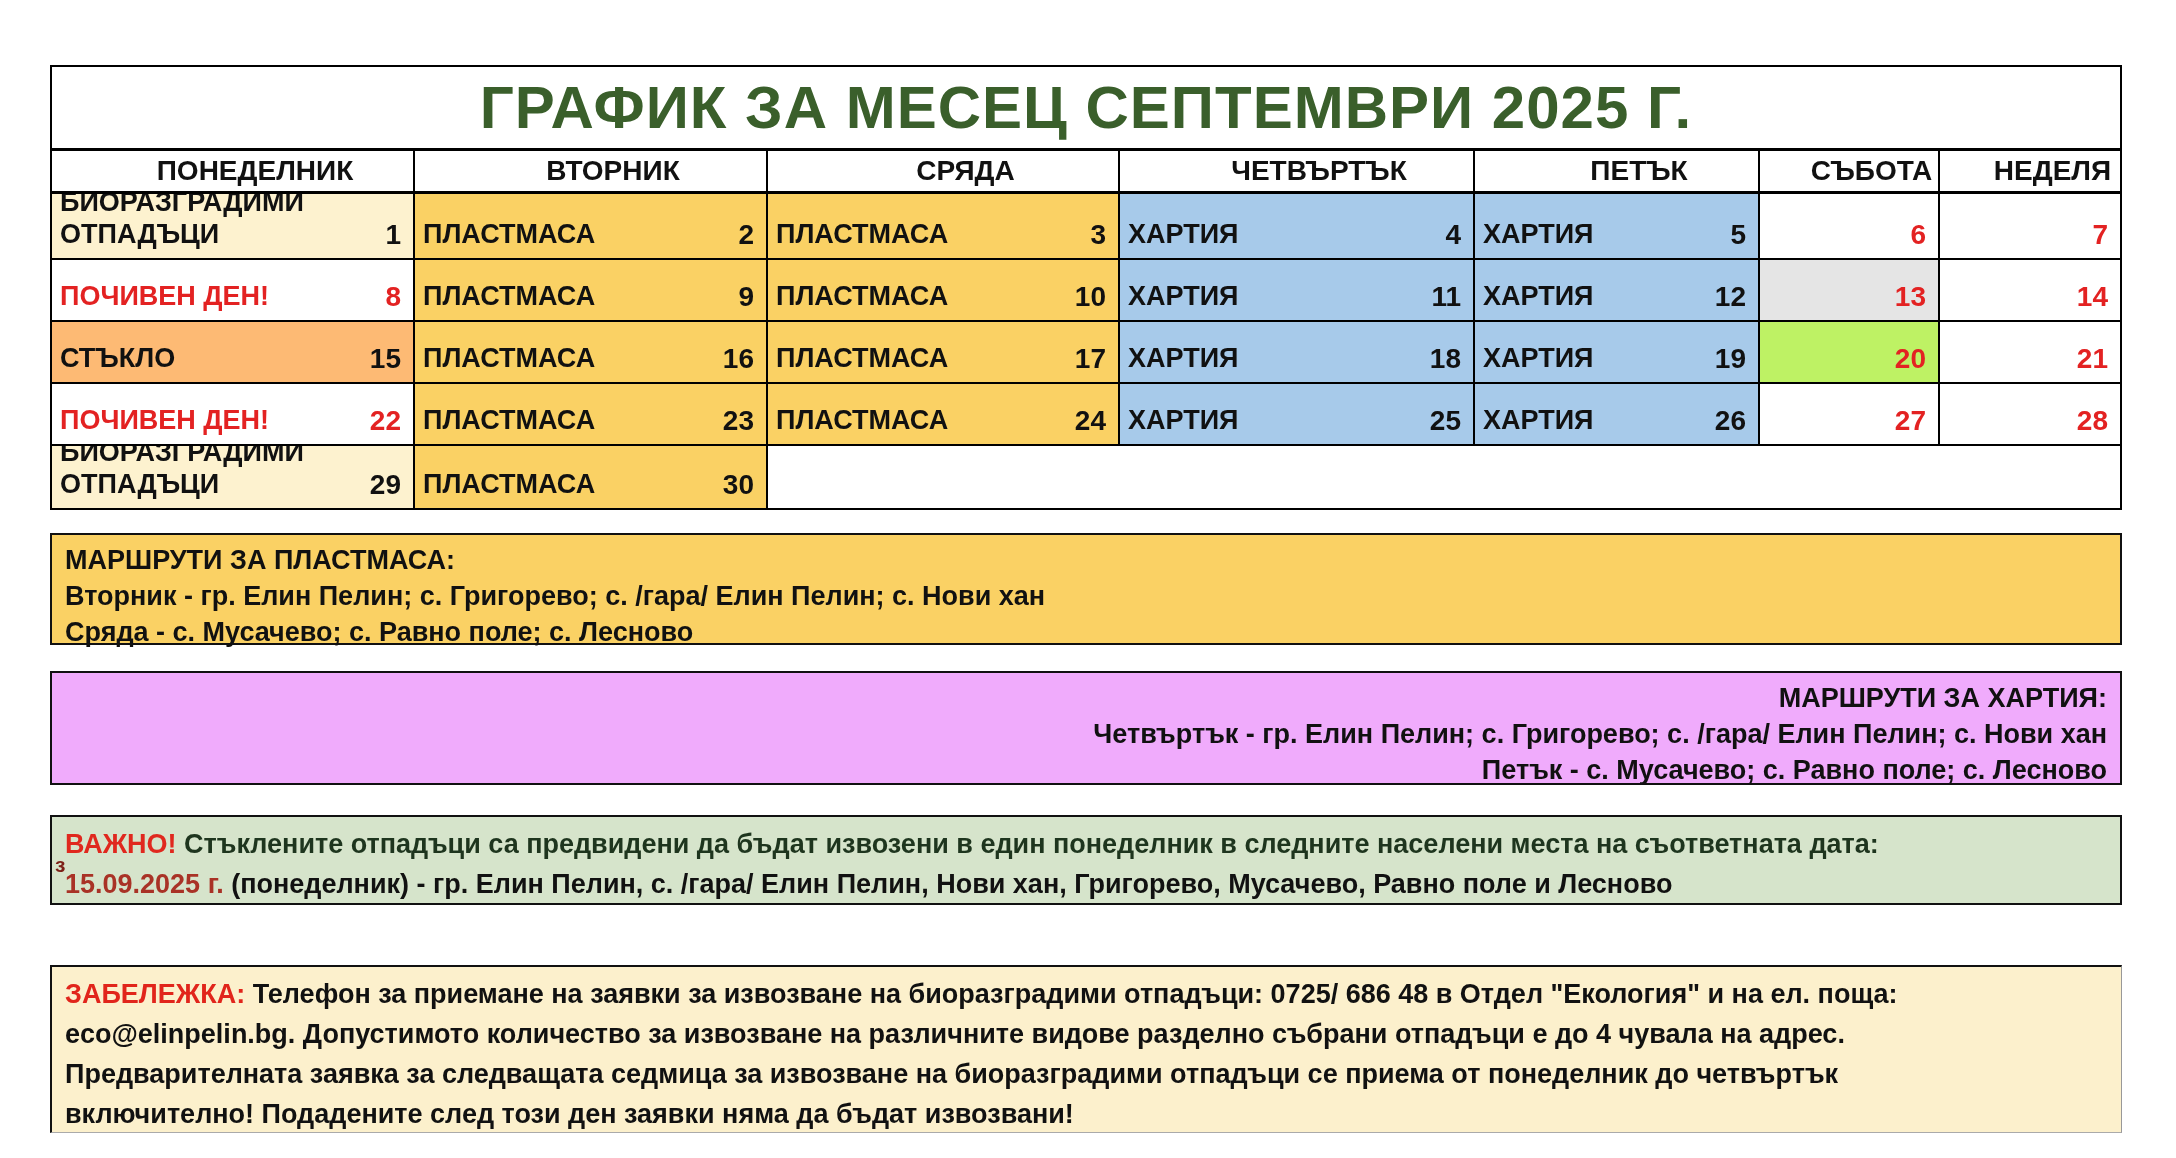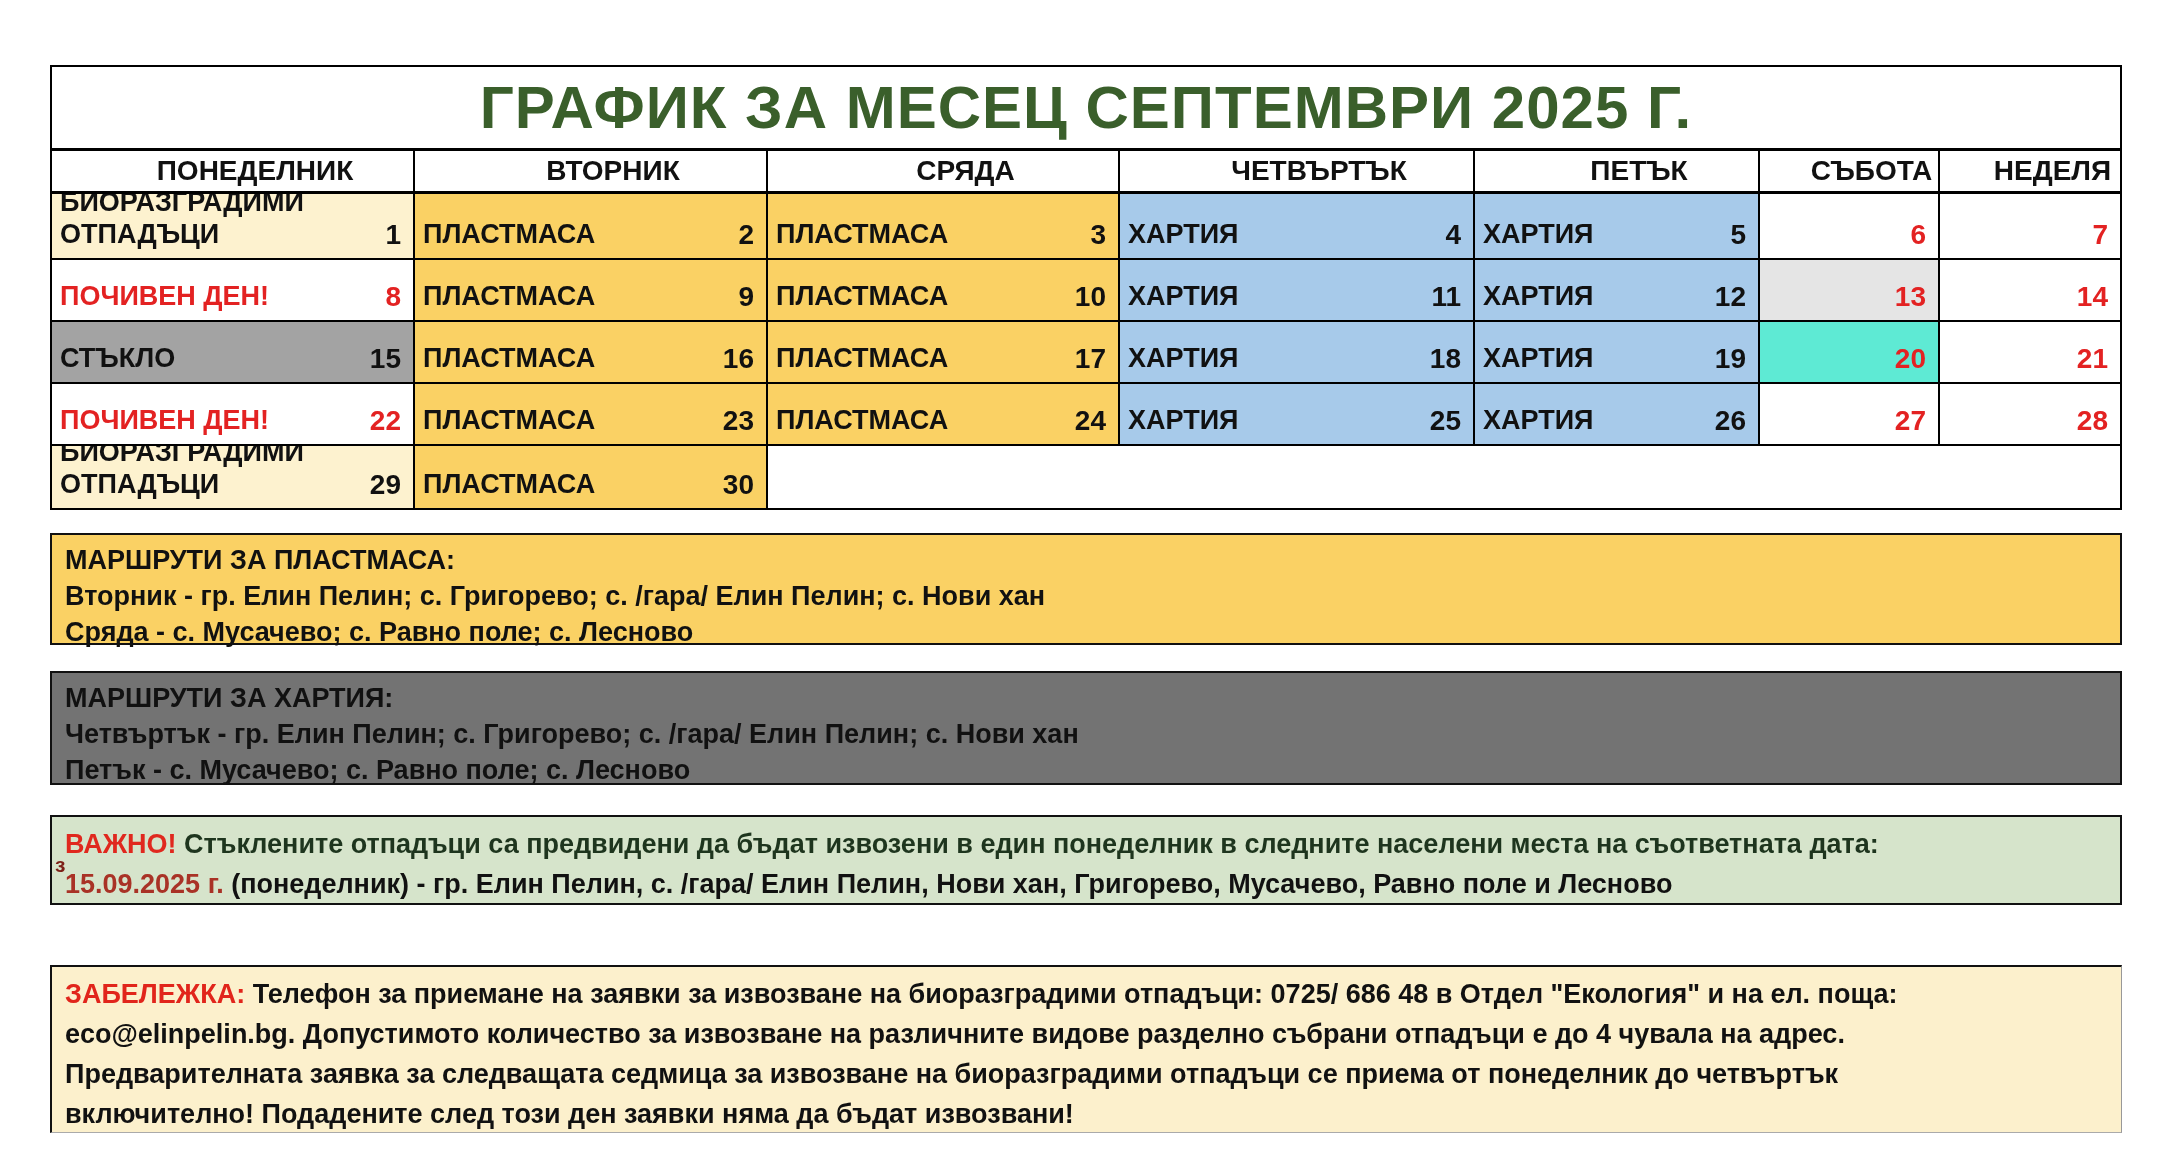--- a/index.html
+++ b/index.html
@@ -159,41 +159,41 @@
           <div class="cal-cell" style="background: #e5e5e5;">
             <span class="cal-label" style="color: rgb(227, 34, 34);"></span>
             <span class="cal-day" style="color: rgb(227, 34, 34);">13</span>
           </div>
           <div class="cal-cell last-col" style="background: rgb(255, 255, 255);">
             <span class="cal-label" style="color: rgb(227, 34, 34);"></span>
             <span class="cal-day" style="color: rgb(227, 34, 34);">14</span>
           </div>
         </div>
         <div class="cal-row" style="height: 62px;">
-          <div class="cal-cell" style="background: #a3a3a3;">
+          <div class="cal-cell" style="background: #fdba74;">
             <span class="cal-label" style="color: rgb(17, 17, 17);">СТЪКЛО</span>
             <span class="cal-day" style="color: rgb(17, 17, 17);">15</span>
           </div>
           <div class="cal-cell" style="background: rgb(250, 209, 100);">
             <span class="cal-label" style="color: rgb(17, 17, 17);">ПЛАСТМАСА</span>
             <span class="cal-day" style="color: rgb(17, 17, 17);">16</span>
           </div>
           <div class="cal-cell" style="background: rgb(250, 209, 100);">
             <span class="cal-label" style="color: rgb(17, 17, 17);">ПЛАСТМАСА</span>
             <span class="cal-day" style="color: rgb(17, 17, 17);">17</span>
           </div>
           <div class="cal-cell" style="background: rgb(167, 202, 234);">
             <span class="cal-label" style="color: rgb(17, 17, 17);">ХАРТИЯ</span>
             <span class="cal-day" style="color: rgb(17, 17, 17);">18</span>
           </div>
           <div class="cal-cell" style="background: rgb(167, 202, 234);">
             <span class="cal-label" style="color: rgb(17, 17, 17);">ХАРТИЯ</span>
             <span class="cal-day" style="color: rgb(17, 17, 17);">19</span>
           </div>
-          <div class="cal-cell" style="background: #5eead4;">
+          <div class="cal-cell" style="background: #bef264;">
             <span class="cal-label" style="color: rgb(227, 34, 34);"></span>
             <span class="cal-day" style="color: rgb(227, 34, 34);">20</span>
           </div>
           <div class="cal-cell last-col" style="background: rgb(255, 255, 255);">
             <span class="cal-label" style="color: rgb(227, 34, 34);"></span>
             <span class="cal-day" style="color: rgb(227, 34, 34);">21</span>
           </div>
         </div>
         <div class="cal-row" style="height: 62px;">
           <div class="cal-cell" style="background: rgb(255, 255, 255);">
@@ -238,21 +238,21 @@
         </div>
       </div>
   </div>
 
   <div class="box box-plastic" style="background: rgb(250, 209, 100);">
     <div class="line">МАРШРУТИ ЗА ПЛАСТМАСА:</div>
     <div class="line">Вторник - гр. Елин Пелин; с. Григорево; с. /гара/ Елин Пелин; с. Нови хан</div>
     <div class="line">Сряда - с. Мусачево; с. Равно поле;  с. Лесново</div>
   </div>
 
-  <div class="box box-paper" style="background: #737373;">
+  <div class="box box-paper" style="background: #f0abfc; text-align: right;">
     <div class="line">МАРШРУТИ ЗА ХАРТИЯ:</div>
     <div class="line">Четвъртък - гр. Елин Пелин; с. Григорево; с. /гара/ Елин Пелин; с. Нови хан</div>
     <div class="line">Петък - с. Мусачево; с. Равно поле; с. Лесново</div>
   </div>
 
   <div class="box box-important" style="background: rgb(214, 228, 203);">
     <span class="stray-char">з</span>
     <div class="line"><span class="red-label" style="color: rgb(224, 40, 30);">ВАЖНО!</span><span style="color: rgb(30, 53, 30);"> Стъклените отпадъци са предвидени да бъдат извозени в един понеделник в следните населени места на съответната дата:</span></div>
     <div class="line"><span style="color: rgb(169, 50, 38);">15.09.2025 г.</span><span> (понеделник) - гр. Елин Пелин, с. /гара/ Елин Пелин, Нови хан, Григорево, Мусачево, Равно поле и Лесново</span></div>
   </div>

